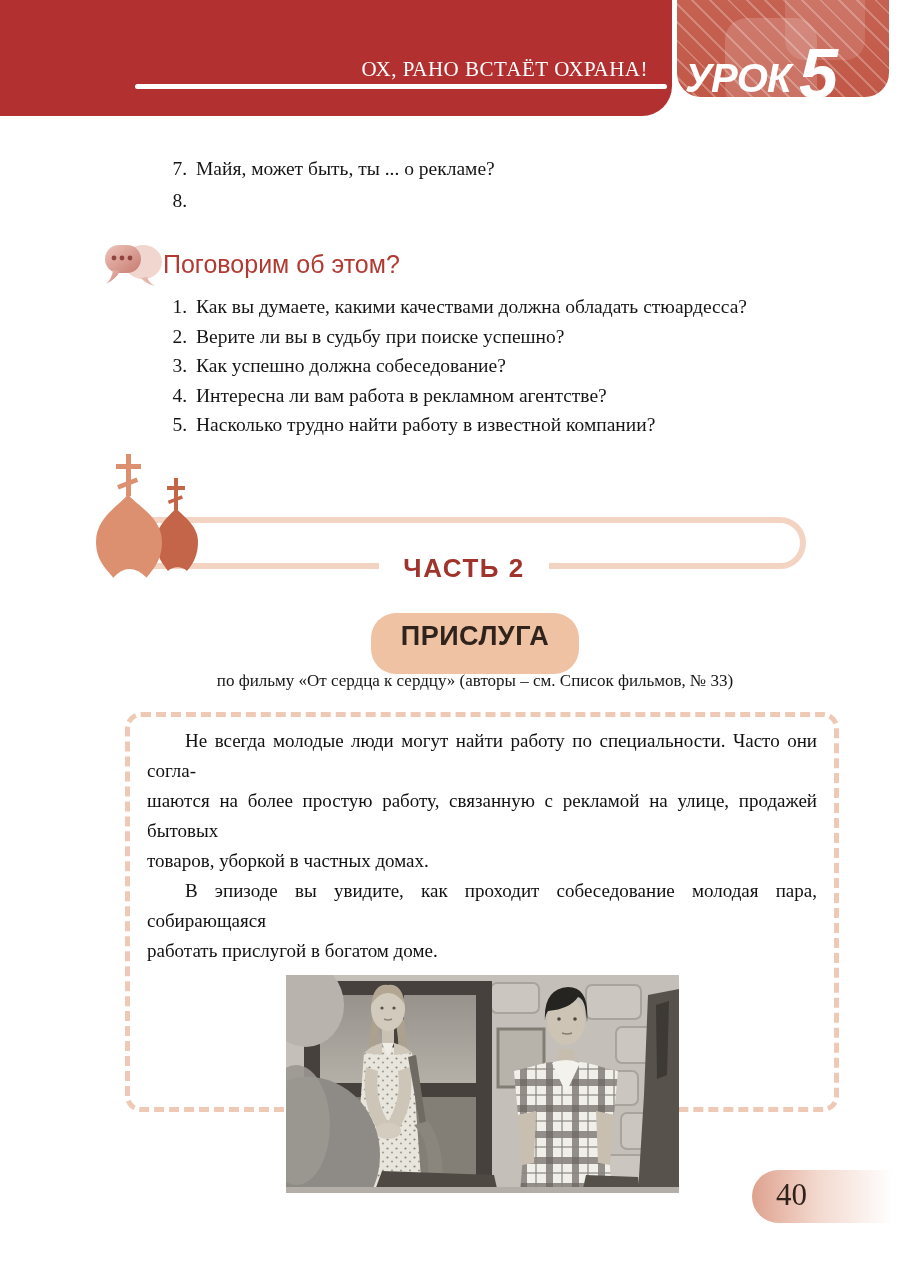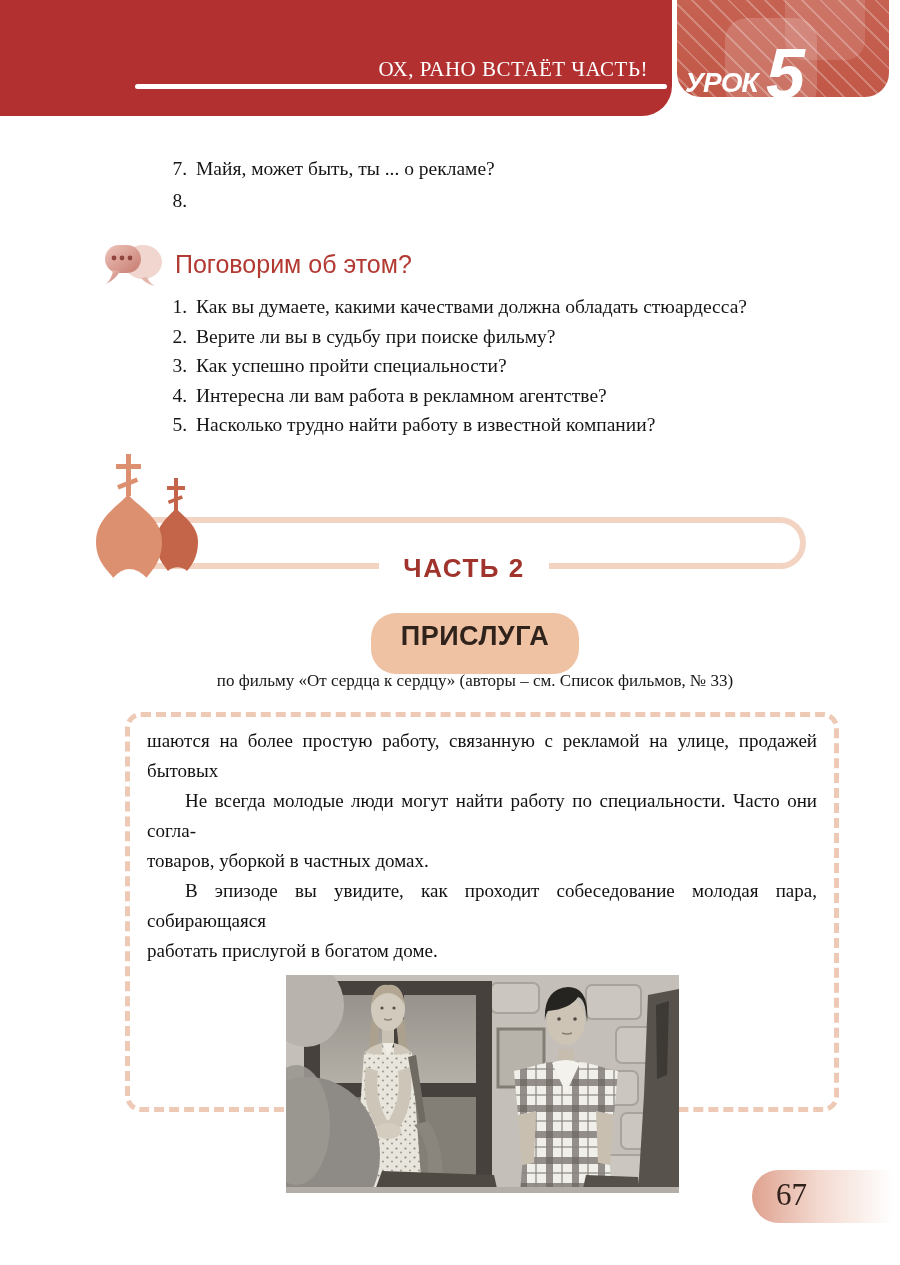--- a/index.html
+++ b/index.html
@@ -36,34 +36,34 @@
   }
   .lesson-glow2 {
     position:absolute; left:108px; top:-20px; width:80px; height:80px;
     background:rgba(255,255,255,0.12); border-radius:20px;
   }
   .lesson-text {
     position:absolute; left:8px; bottom:-12px; white-space:nowrap;
     font-family:"Liberation Sans", sans-serif; font-style:italic; font-weight:bold;
     color:#fff; line-height:1;
   }
-  .lesson-label { font-size:28px; letter-spacing:-1px; vertical-align:baseline; }
+  .lesson-label { font-size:40px; letter-spacing:-1px; vertical-align:baseline; }
   .lesson-number { font-size:70px; margin-left:4px; vertical-align:-6px; }
 
   
   .items { position:absolute; left:165px; top:153px; font-size:19.5px; }
   .row { display:flex; line-height:32px; }
   .row .num { width:22px; flex:none; text-align:right; margin-right:9px; }
 
   
   .talk { position:absolute; left:103px; top:241px; display:flex; align-items:center; }
   .talk-icon { width:60px; height:46px; flex:none; }
   .talk-heading {
     font-family:"Liberation Sans", sans-serif; font-size:25px; color:#b23a32;
-    margin-left:12px; white-space:nowrap;
+    margin-left:0; white-space:nowrap;
   }
   .questions { position:absolute; left:165px; top:292px; font-size:19.5px; }
   .questions .row { line-height:29.5px; }
 
   
   .part-box {
     position:absolute; left:122px; top:517px; width:684px; height:52px;
     border:6px solid #f3d4c3; border-radius:26px;
   }
   .part-label {
@@ -110,21 +110,21 @@
     position:absolute; left:24px; top:7px; font-size:31px; color:#31211b;
     font-family:"Liberation Serif", serif;
   }
 </style>
 </head>
 <body>
 
 <div class="page">
 
   <div class="banner">
-    <div class="banner-title">ОХ, РАНО ВСТАЁТ ЧАСТЬ!</div>
+    <div class="banner-title">ОХ, РАНО ВСТАЁТ ОХРАНА!</div>
     <div class="banner-line"></div>
   </div>
 
   <div class="lesson-badge">
     <div class="lesson-glow1"></div>
     <div class="lesson-glow2"></div>
     <div class="lesson-text">
       <span class="lesson-label">УРОК</span>
       <span class="lesson-number">5</span>
     </div>
@@ -159,25 +159,25 @@
     <div class="talk-heading">Поговорим об этом?</div>
   </div>
 
   <div class="questions">
     <div class="row">
       <span class="num">1.</span>
       <span>Как вы думаете, какими качествами должна обладать стюардесса?</span>
     </div>
     <div class="row">
       <span class="num">2.</span>
-      <span>Верите ли вы в судьбу при поиске фильму?</span>
+      <span>Верите ли вы в судьбу при поиске успешно?</span>
     </div>
     <div class="row">
       <span class="num">3.</span>
-      <span>Как успешно пройти специальности?</span>
+      <span>Как успешно должна собеседование?</span>
     </div>
     <div class="row">
       <span class="num">4.</span>
       <span>Интересна ли вам работа в рекламном агентстве?</span>
     </div>
     <div class="row">
       <span class="num">5.</span>
       <span>Насколько трудно найти работу в известной компании?</span>
     </div>
   </div>
@@ -206,22 +206,22 @@
 
   <div class="center-col title-badge-wrap">
     <span class="title-badge">ПРИСЛУГА</span>
   </div>
   <div class="center-col attribution-wrap">
     <span class="attribution">по фильму «От сердца к сердцу» (авторы – см. Список фильмов, № 33)</span>
   </div>
 
   <div class="dashed-box">
     <div class="box-text">
+      <div class="jline indent">Не всегда молодые люди могут найти работу по специальности. Часто они согла-</div>
       <div class="jline">шаются на более простую работу, связанную с рекламой на улице, продажей бытовых</div>
-      <div class="jline indent">Не всегда молодые люди могут найти работу по специальности. Часто они согла-</div>
       <div class="lline">товаров, уборкой в частных домах.</div>
       <div class="jline indent">В эпизоде вы увидите, как проходит собеседование молодая пара, собирающаяся</div>
       <div class="lline">работать прислугой в богатом доме.</div>
     </div>
 
     <svg class="photo" viewBox="0 0 393 218">
       <defs>
         <pattern id="plaid" width="26" height="26" patternUnits="userSpaceOnUse">
           <rect width="26" height="26" fill="#f1efea"></rect>
           <rect x="0" y="0" width="26" height="7" fill="#6b655f" opacity="0.7"></rect>
@@ -321,16 +321,16 @@
       <path d="M296,218 L300,200 L352,202 L354,218 Z" fill="#55504a"></path>
 
       <ellipse cx="20" cy="30" rx="38" ry="42" fill="#b8b4ad"></ellipse>
       <ellipse cx="22" cy="180" rx="72" ry="78" fill="#8e8b86"></ellipse>
       <ellipse cx="10" cy="150" rx="34" ry="60" fill="#9b9791" opacity="0.9"></ellipse>
       <rect x="0" y="212" width="393" height="6" fill="#b3afa8"></rect>
     </svg>
   </div>
 
   <div class="page-num-badge">
-    <div class="page-num">67</div>
+    <div class="page-num">40</div>
   </div>
 
 </div>
 
 </body></html>

